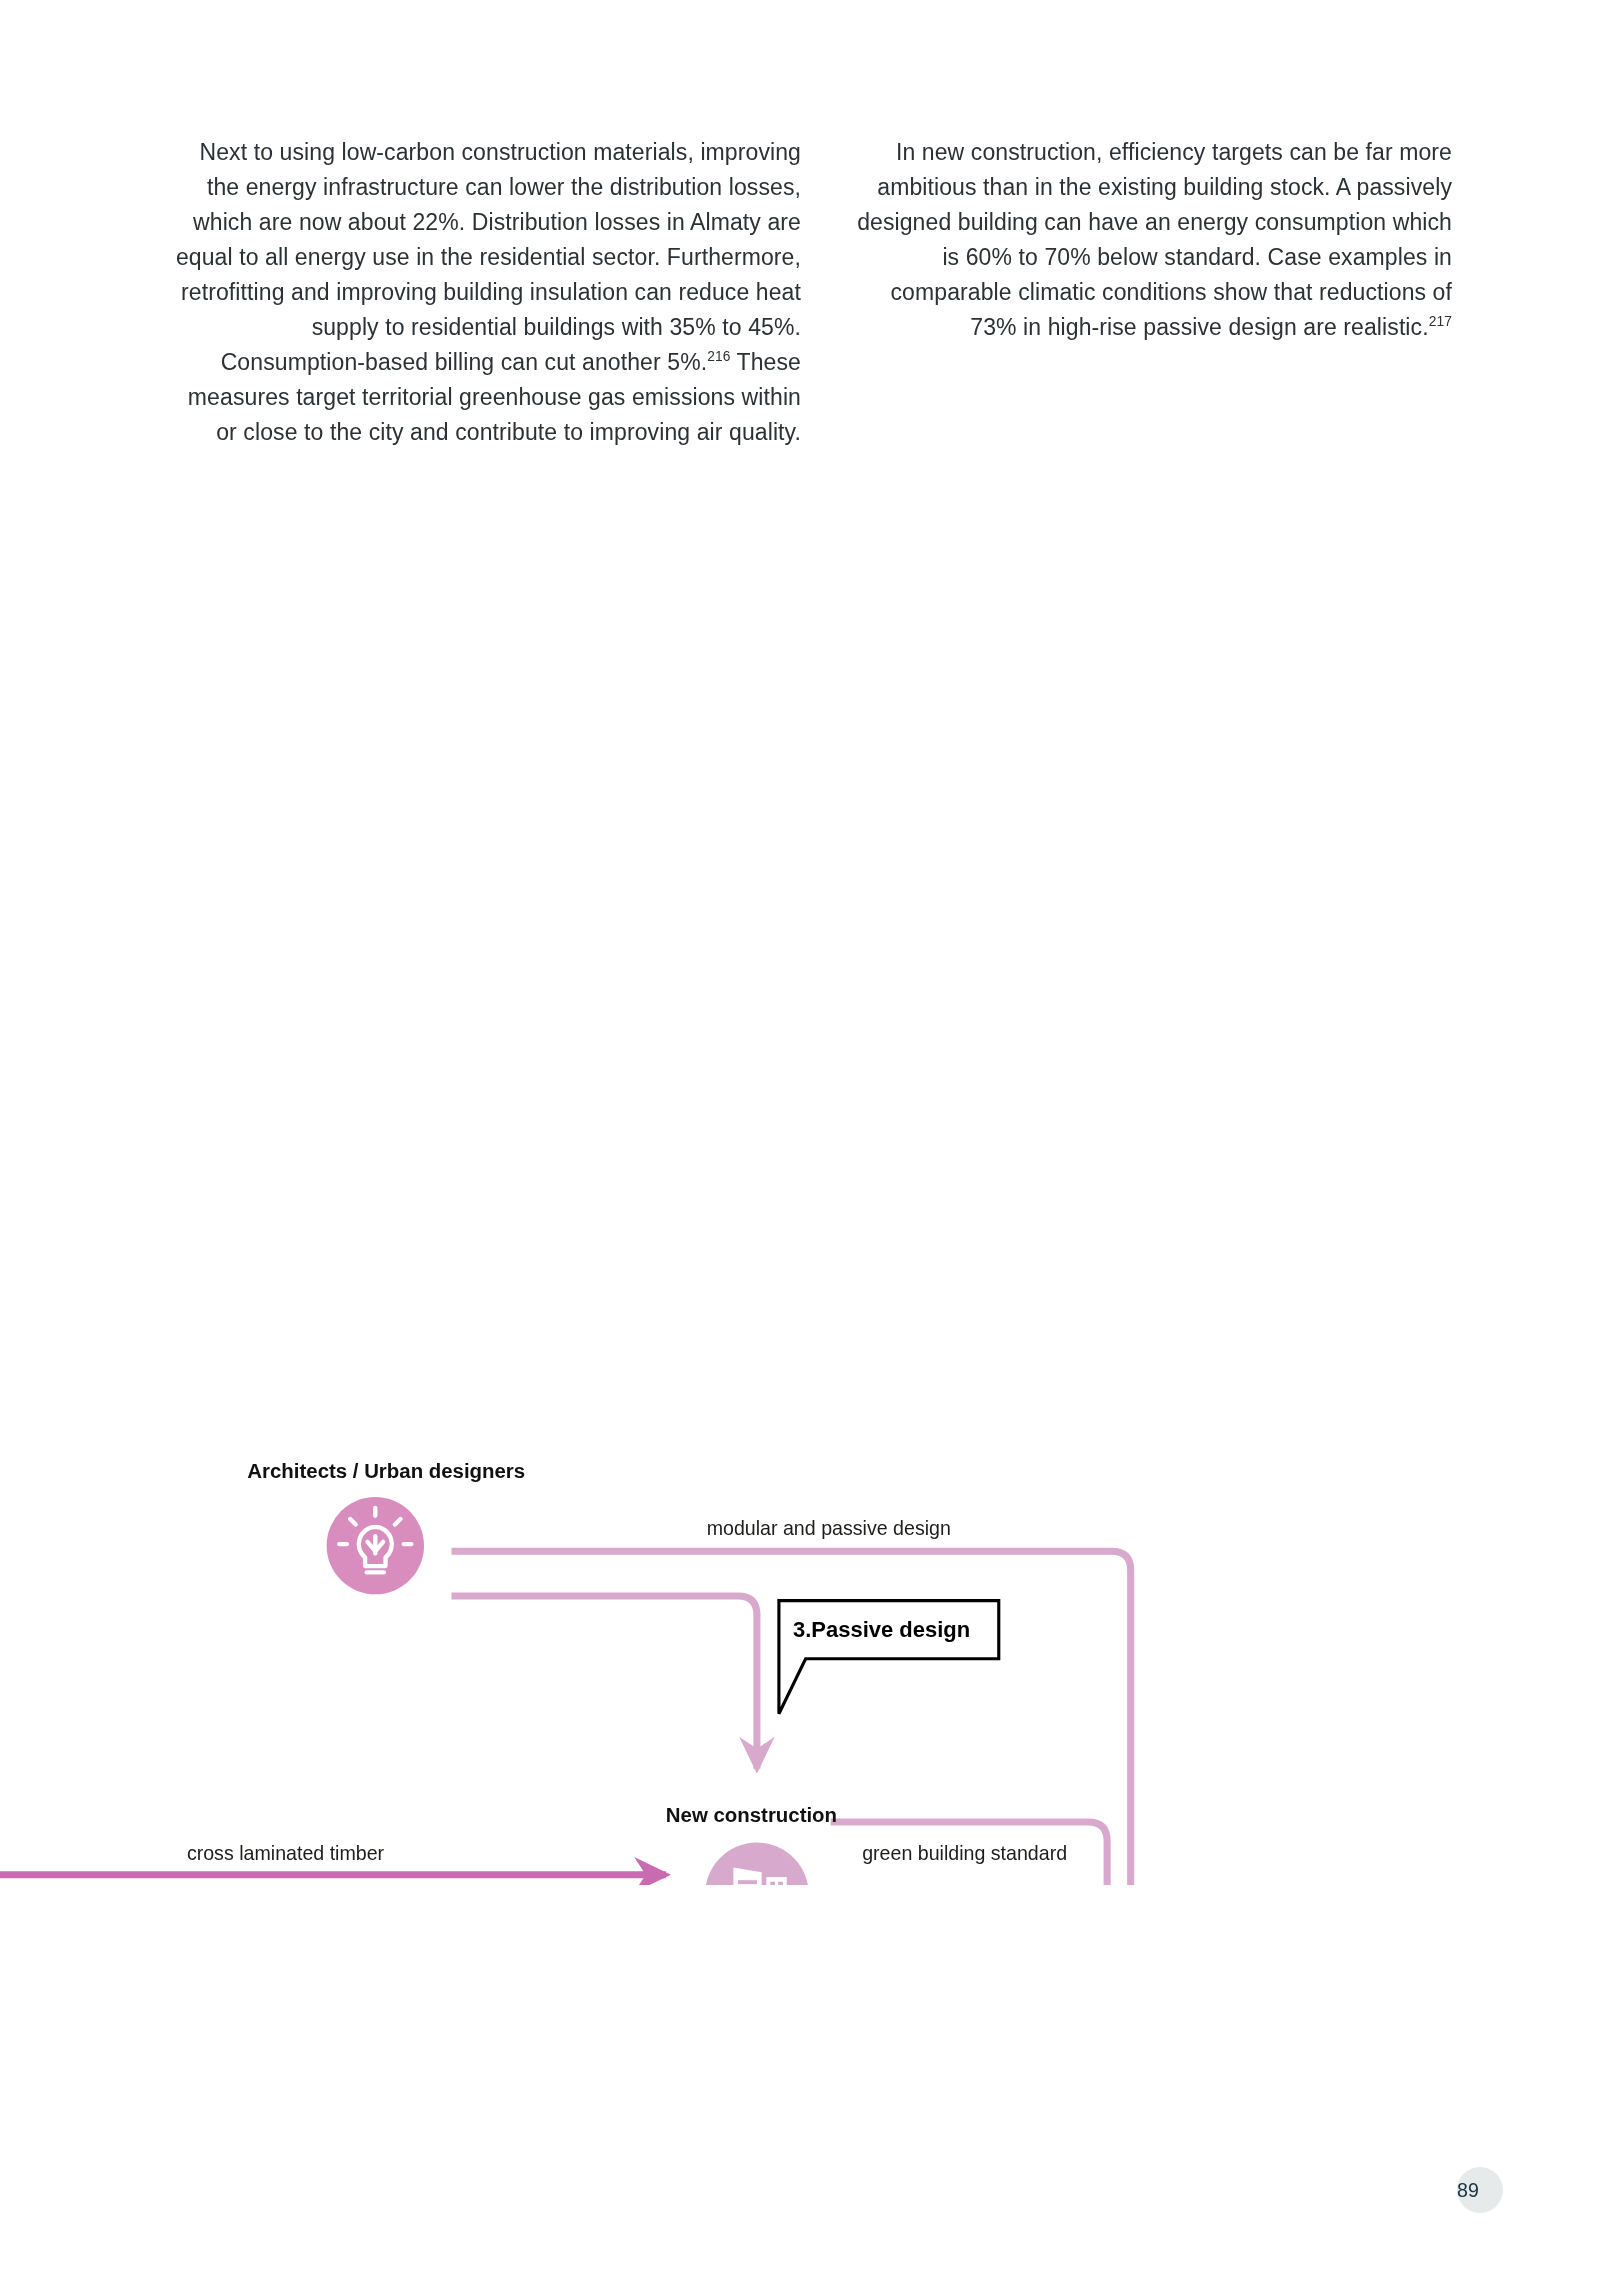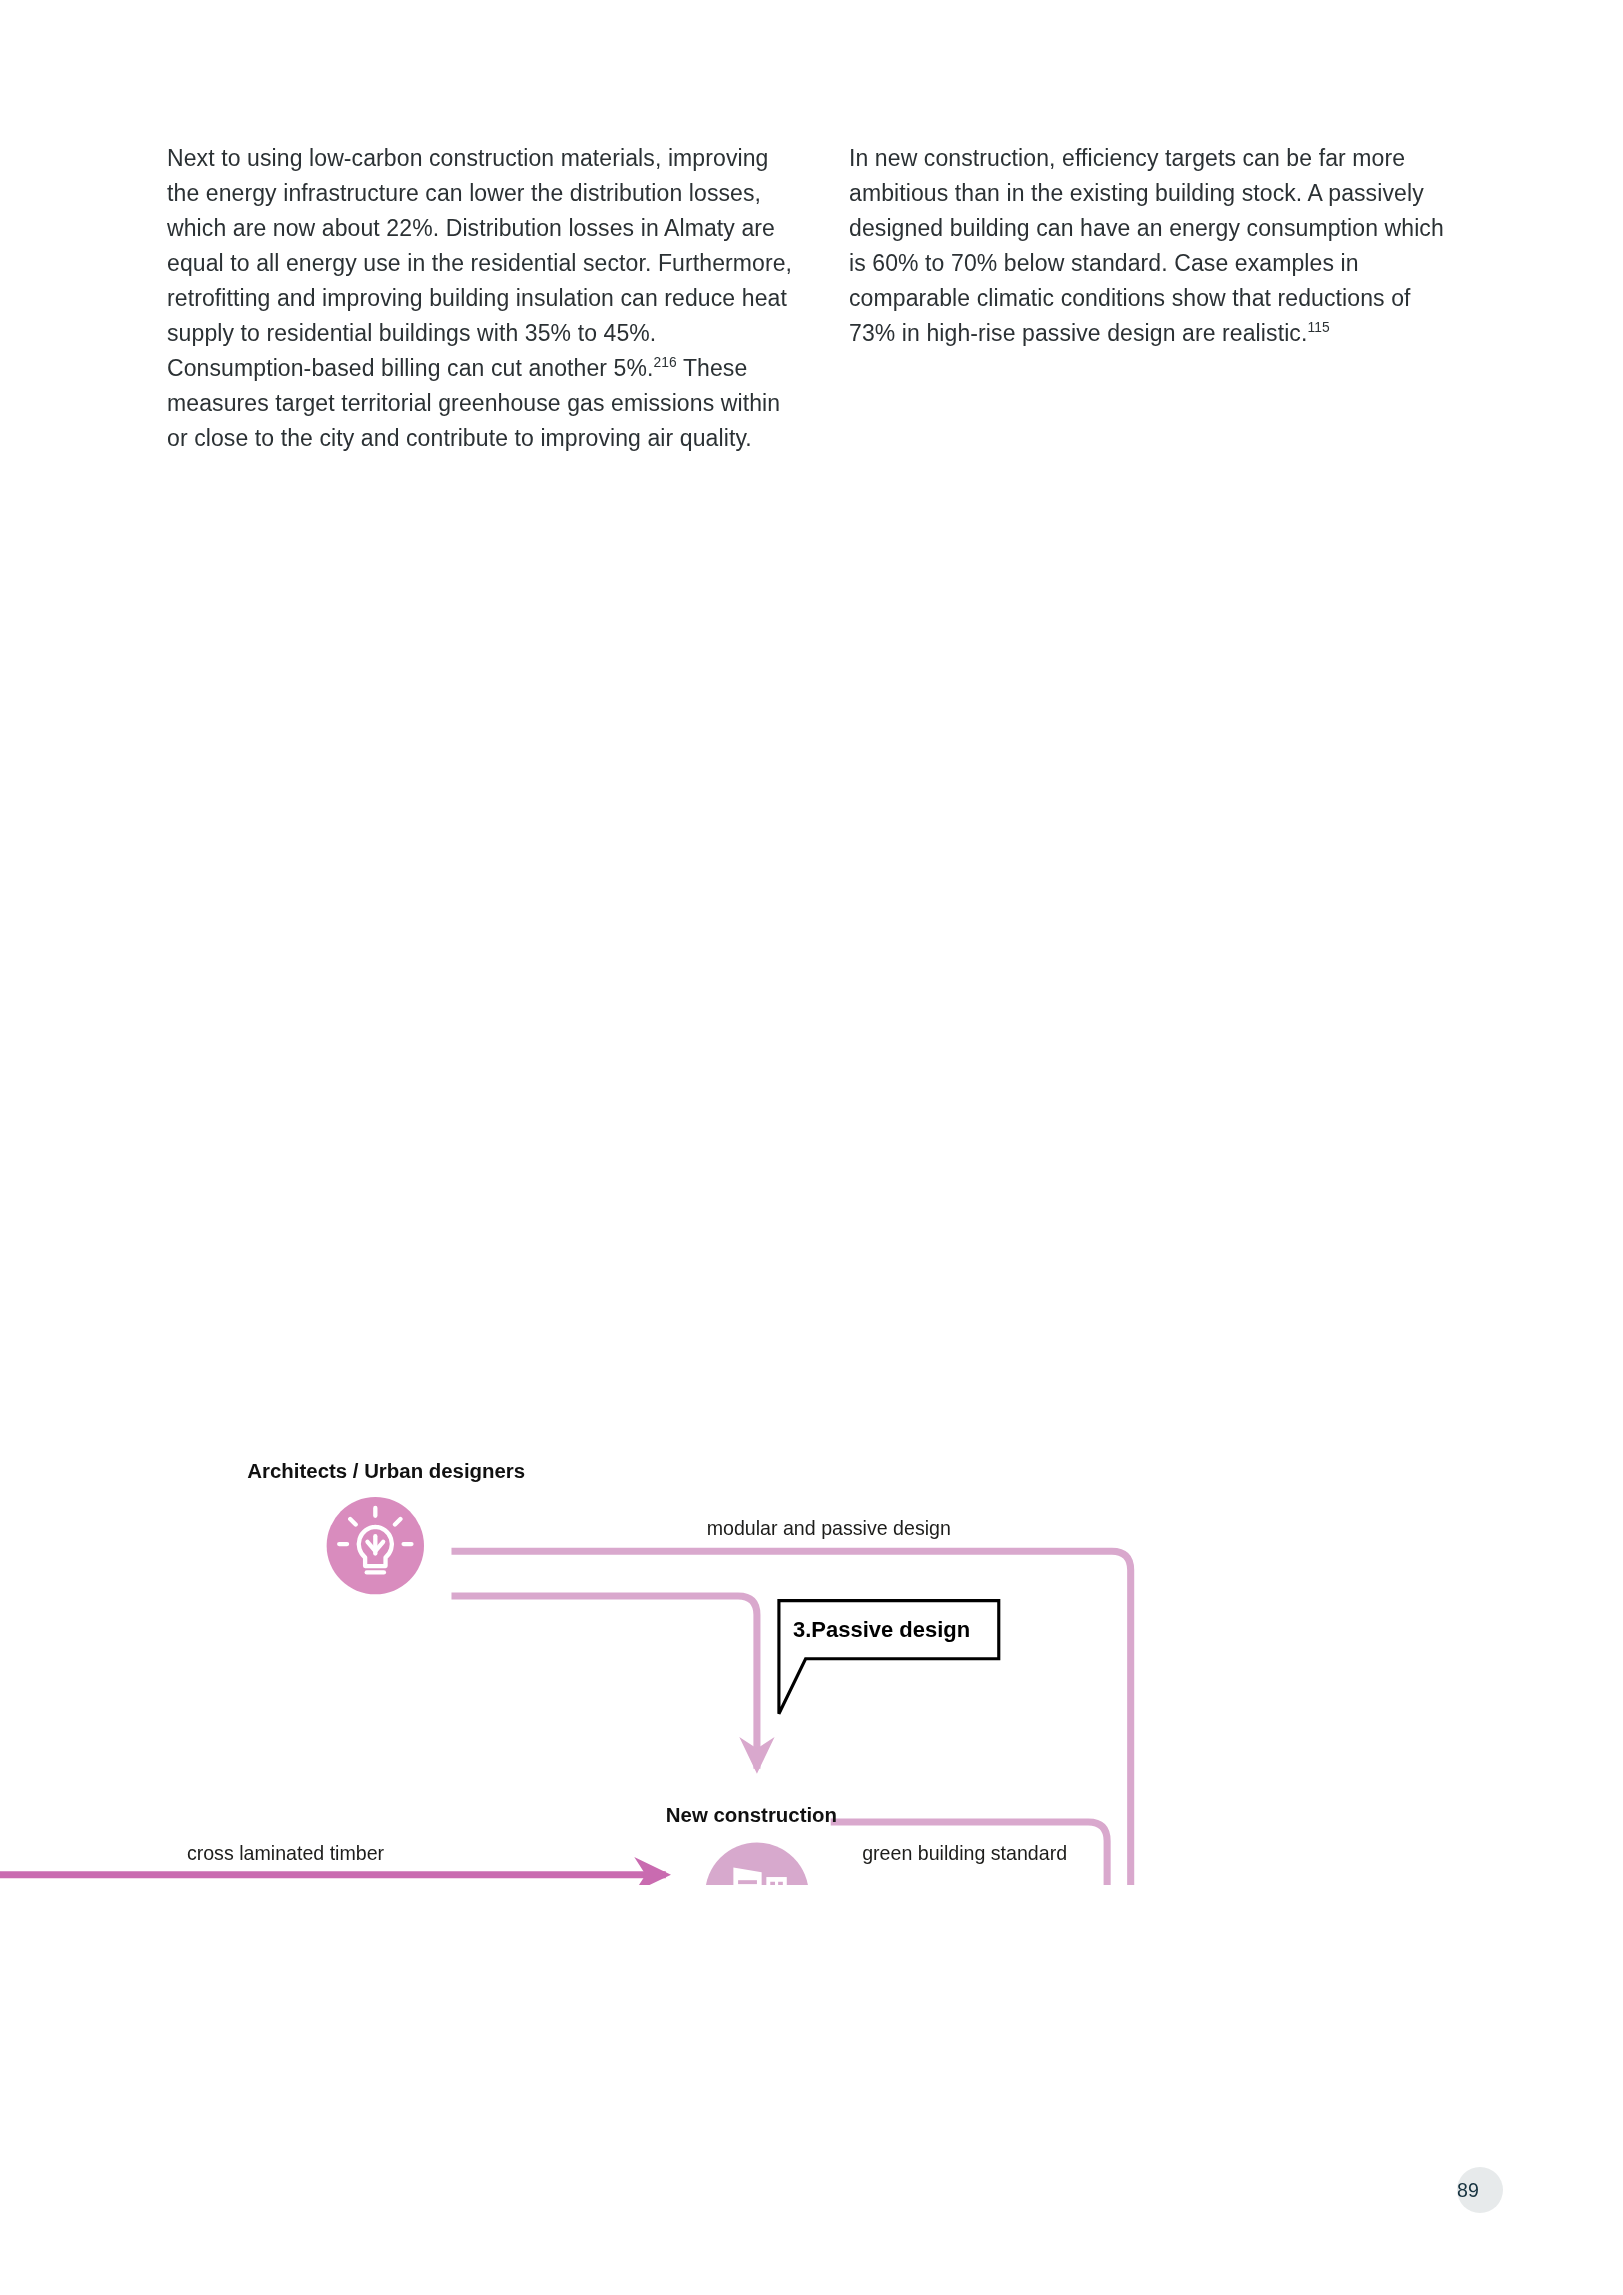--- a/index.html
+++ b/index.html
@@ -15,21 +15,21 @@
 
   
   .col {
     position:absolute;
     font-family:"Liberation Sans", sans-serif;
     font-size:23px;
     line-height:35px;
     color:#2b3134;
     letter-spacing:0.1px;
   }
-  .col p { margin:6px; }
+  .col p { margin:0;text-align:right; }
   #col-left  { left:161px; top:135px; width:640px; }
   #col-right { left:843px; top:135px; width:609px; }
   sup { font-size:0.6em; vertical-align:super; line-height:0; }
 
   
   #diagram {
     position:absolute;
     left:0; top:707px;
     width:1599px; height:1178px;
   }
@@ -69,21 +69,21 @@
 </head>
 <body>
 
 <div class="page">
 
   <div class="col" id="col-left">
     <p><span>Next to using low-carbon construction materials, improving the energy infrastructure can lower the distribution losses, which are now about 22%. Distribution losses in Almaty are equal to all energy use in the residential sector. Furthermore, retrofitting and improving building insulation can reduce heat supply to residential buildings with 35% to 45%. Consumption-based billing can cut another 5%.</span><sup>216</sup><span> These measures target territorial greenhouse gas emissions within or close to the city and contribute to improving air quality.</span></p>
   </div>
 
   <div class="col" id="col-right">
-    <p><span>In new construction, efficiency targets can be far more ambitious than in the existing building stock. A passively designed building can have an energy consumption which is 60% to 70% below standard. Case examples in comparable climatic conditions show that reductions of 73% in high-rise passive design are realistic.</span><sup>115</sup></p>
+    <p><span>In new construction, efficiency targets can be far more ambitious than in the existing building stock. A passively designed building can have an energy consumption which is 60% to 70% below standard. Case examples in comparable climatic conditions show that reductions of 73% in high-rise passive design are realistic.</span><sup>217</sup></p>
   </div>
 
   <div id="diagram">
   <svg width="1623" height="1178" viewBox="0 0 2067 1500" xmlns="http://www.w3.org/2000/svg">
     <defs>
 
       <marker id="ah-dark" viewBox="0 0 10 10" refX="8.6" refY="5" markerWidth="5.2" markerHeight="5.2" orient="auto-start-reverse">
         <path d="M0,0.2 L10,5 L0,9.8 L3.1,5 Z" fill="#b22d7e"></path>
       </marker>
       <marker id="ah-dark-s" viewBox="0 0 10 10" refX="8.6" refY="5" markerWidth="5.2" markerHeight="5.2" orient="auto">

